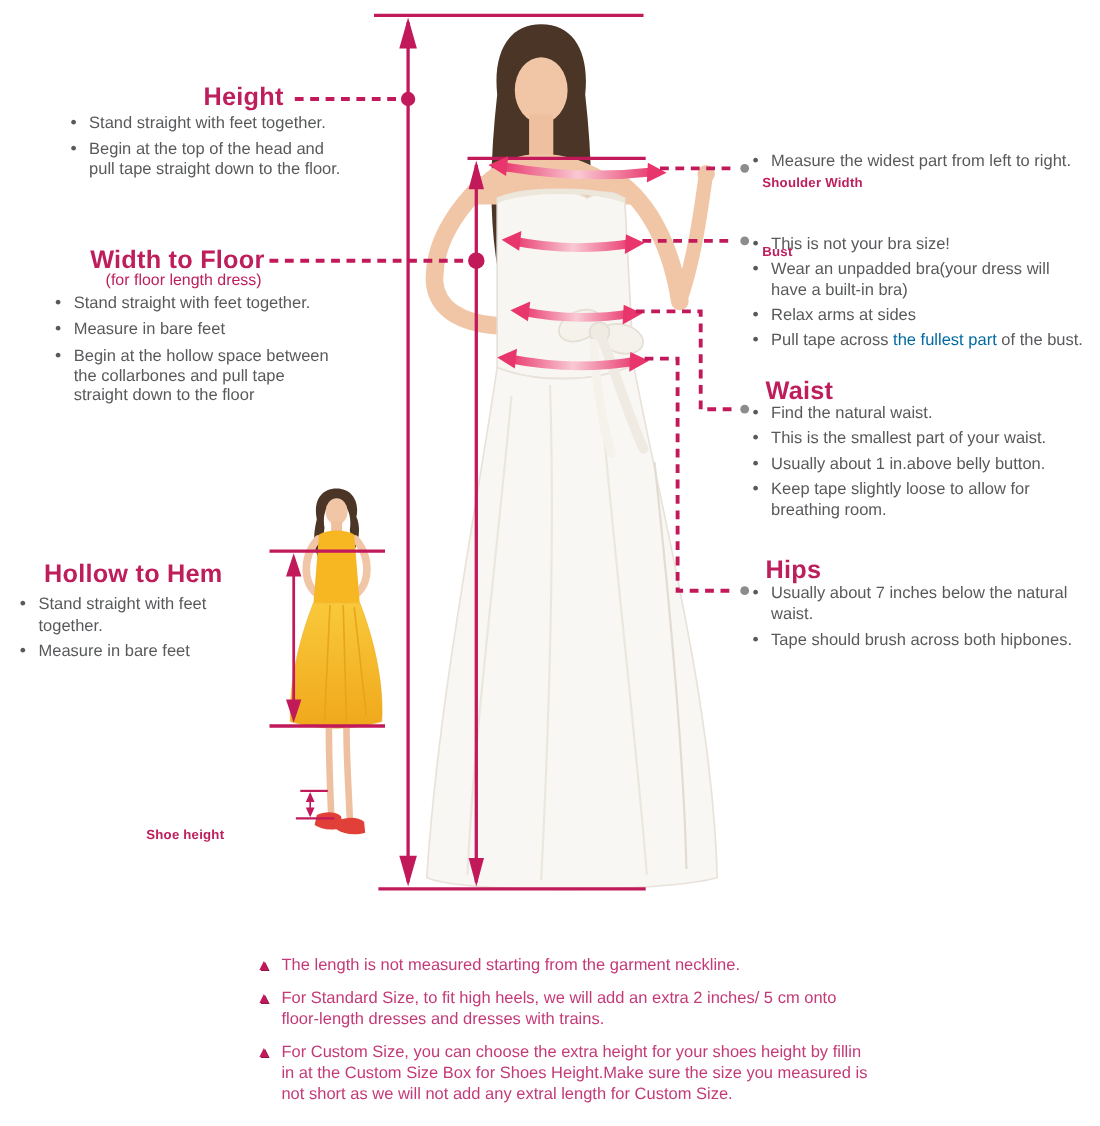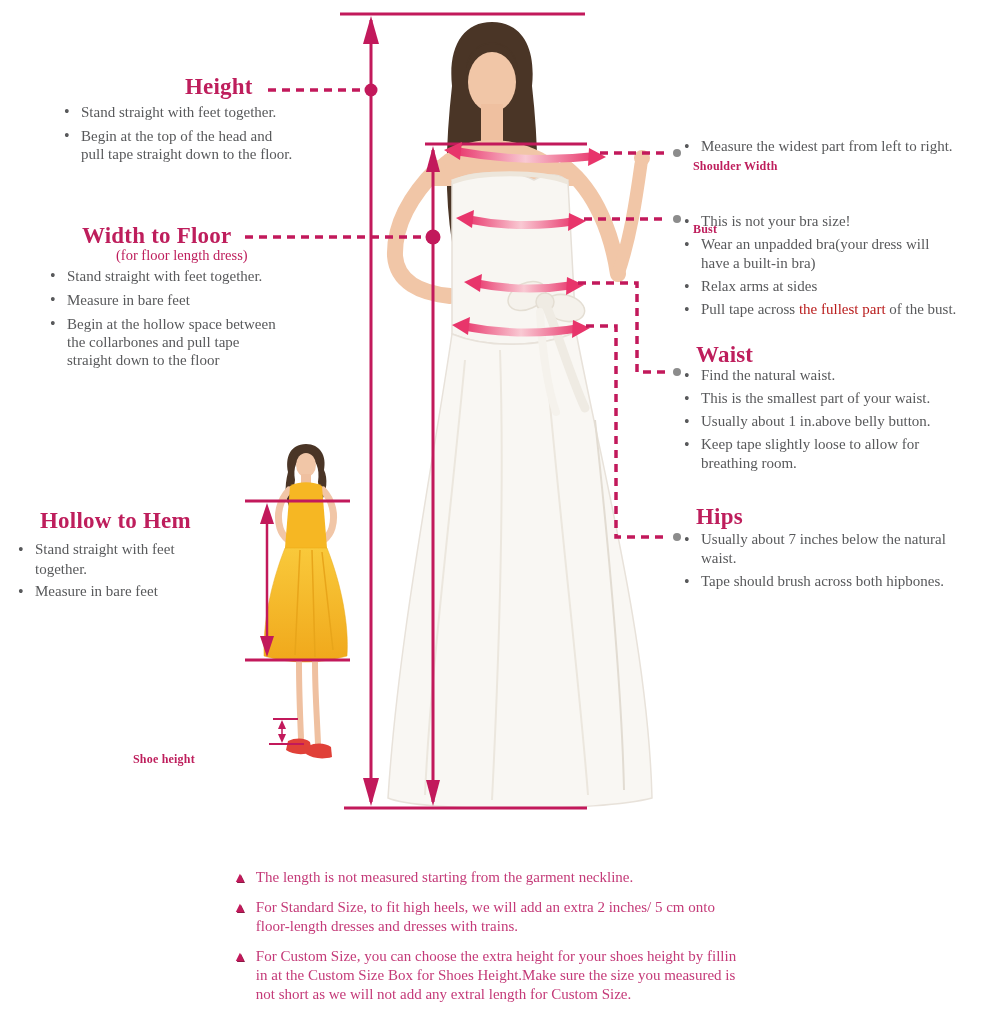--- a/index.html
+++ b/index.html
@@ -1,37 +1,37 @@
 <!DOCTYPE html>
 <html><head>
 <meta charset="utf-8">
 <style>
   html,body{margin:0;padding:0;background:#ffffff;}
   #canvas{
     position:relative;width:1000px;height:1024px;background:#ffffff;
-    font-family:Liberation Serif, serif;overflow:hidden;
+    font-family:Liberation Sans, sans-serif;overflow:hidden;
   }
   .abs{position:absolute;}
   .title{color:#BE1E5C;font-weight:bold;letter-spacing:.2px;}
   .t-big{font-size:23px;}
   .t-med{font-size:12px;margin-top:32px;}
   .subtitle{color:#BE1E5C;font-size:14.5px;}
   ul.blist{list-style:none;margin:0;padding:0;color:#58595B;font-size:15px;}
   ul.blist li{position:relative;padding-left:19px;white-space:pre-line;}
   ul.blist li::before{
     content:"\2022";position:absolute;left:2px;top:0;
     color:#58595B;font-size:16px;
   }
   .lh-left{line-height:18px;}
   .lh-left li{margin-bottom:6px;}
   .lh-hem{line-height:19.5px;}
   .lh-hem li{margin-bottom:3px;}
   .lh-right{line-height:19px;}
   .lh-right li{margin-bottom:4px;}
-  .hl{color:#b91c1c;}
+  .hl{color:#0369a1;}
   .notes{display:flex;flex-direction:column;}
   .note-row{display:flex;align-items:flex-start;margin-bottom:11px;}
   .note-tri{color:#C2195B;font-size:14px;line-height:19px;margin-right:9px;text-shadow:1px 1px 0 #8d1745;}
   .note-text{color:#C43A78;font-size:15px;line-height:19px;white-space:pre-line;}
 </style>
 </head>
 <body>
 
 <div id="canvas">
 
@@ -154,21 +154,21 @@
   </svg>
 
   <div class="abs title t-big" style="left:185px;top:74px;">Height</div>
   <ul class="abs blist lh-left" style="left:62px;top:103px;width:280px;">
     <li>Stand straight with feet together.</li>
     <li>Begin at the top of the head and
 pull tape straight down to the floor.</li>
   </ul>
 
   <div class="abs title t-big" style="left:82px;top:223px;">Width to Floor</div>
-  <div class="abs subtitle" style="left:96px;top:247px;margin-left:20px;">(for floor length dress)</div>
+  <div class="abs subtitle" style="left:96px;top:247px;">(for floor length dress)</div>
   <ul class="abs blist lh-left" style="left:48px;top:267px;width:290px;">
     <li>Stand straight with feet together.</li>
     <li>Measure in bare feet</li>
     <li>Begin at the hollow space between
 the collarbones and pull tape
 straight down to the floor</li>
   </ul>
 
   <div class="abs title t-big" style="left:40px;top:508px;">Hollow to Hem</div>
   <ul class="abs blist lh-hem" style="left:16px;top:540px;width:255px;">

